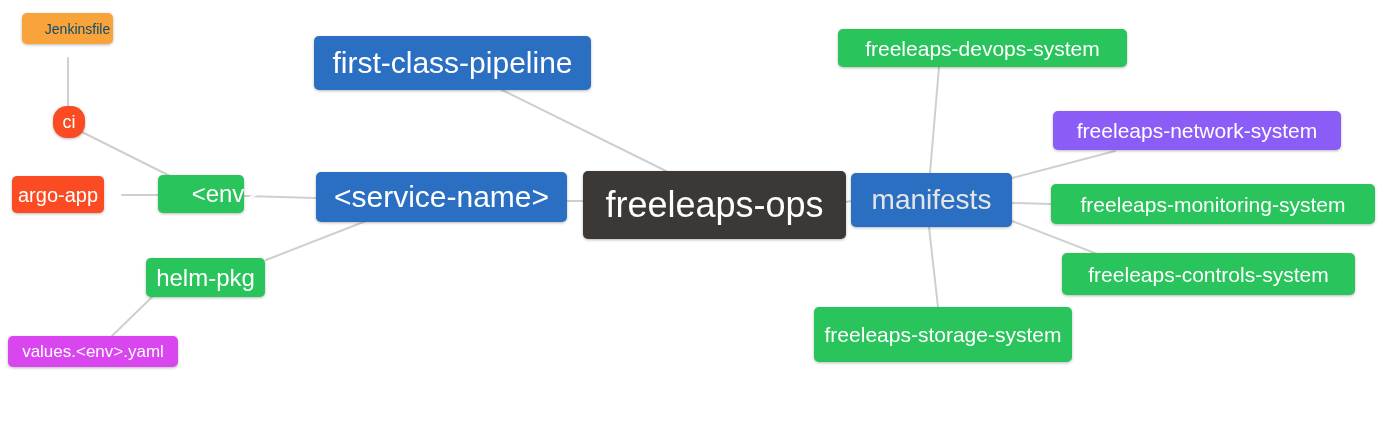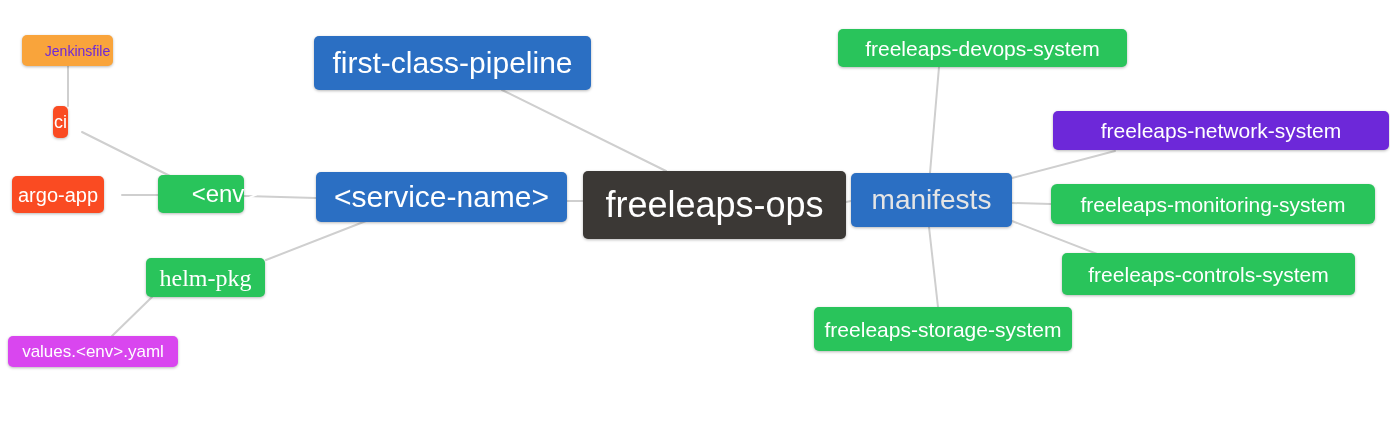--- a/index.html
+++ b/index.html
@@ -59,59 +59,59 @@
         <line x1="567" y1="201" x2="583" y2="201" stroke="#cfcfcf"></line>
         <line x1="846" y1="202" x2="851" y2="201" stroke="#cfcfcf"></line>
         <line x1="930" y1="173" x2="939" y2="67" stroke="#cfcfcf"></line>
         <line x1="1012" y1="178" x2="1115" y2="151" stroke="#cfcfcf"></line>
         <line x1="1012" y1="203" x2="1051" y2="204" stroke="#cfcfcf"></line>
         <line x1="1012" y1="221" x2="1105" y2="257" stroke="#cfcfcf"></line>
         <line x1="929" y1="227" x2="938" y2="307" stroke="#cfcfcf"></line>
       </g>
   </svg>
   <div id="node-layer">
-      <div class="node" style="left: 22px; top: 35px; width: 91px; height: 31px; font-size: 14px; background: rgb(249, 164, 59); color: #6d28d9; padding-left: 20px;">
+      <div class="node" style="left: 22px; top: 13px; width: 91px; height: 31px; font-size: 14px; background: rgb(249, 164, 59); color: #0c4a6e; padding-left: 20px;">
         <span>Jenkinsfile</span>
       </div>
-      <div class="node" style="left: 53px; top: 106px; width: 15px; height: 32px; font-size: 18px; background: rgb(250, 75, 34); color: rgb(255, 255, 255);">
+      <div class="node" style="left: 53px; top: 106px; width: 32px; height: 32px; font-size: 18px; background: rgb(250, 75, 34); color: rgb(255, 255, 255); border-radius: 14px;">
         <span>ci</span>
       </div>
       <div class="node" style="left: 12px; top: 176px; width: 92px; height: 37px; font-size: 20px; background: rgb(250, 75, 34); color: rgb(255, 255, 255); text-align: center;">
         <span>argo-app</span>
       </div>
       <div class="node" style="left: 158px; top: 175px; width: 86px; height: 38px; font-size: 24px; background: rgb(41, 196, 91); color: rgb(255, 255, 255); padding-left: 48px;">
         <span>&lt;env&gt;</span>
       </div>
-      <div class="node" style="left: 146px; top: 258px; width: 119px; height: 39px; font-size: 24px; background: rgb(41, 196, 91); color: rgb(255, 255, 255); font-family: Liberation Serif, serif;">
+      <div class="node" style="left: 146px; top: 258px; width: 119px; height: 39px; font-size: 24px; background: rgb(41, 196, 91); color: rgb(255, 255, 255);">
         <span>helm-pkg</span>
       </div>
       <div class="node" style="left: 8px; top: 336px; width: 170px; height: 31px; font-size: 17px; background: #d946ef; color: rgb(255, 255, 255);">
         <span>values.&lt;env&gt;.yaml</span>
       </div>
       <div class="node" style="left: 314px; top: 36px; width: 277px; height: 54px; font-size: 30px; background: rgb(43, 111, 195); color: rgb(255, 255, 255);">
         <span>first-class-pipeline</span>
       </div>
       <div class="node" style="left: 316px; top: 172px; width: 251px; height: 50px; font-size: 30px; background: rgb(43, 111, 195); color: rgb(255, 255, 255);">
         <span>&lt;service-name&gt;</span>
       </div>
       <div class="node" style="left: 583px; top: 171px; width: 263px; height: 68px; font-size: 36px; background: rgb(59, 56, 53); color: rgb(255, 255, 255);">
         <span>freeleaps-ops</span>
       </div>
       <div class="node" style="left: 851px; top: 173px; width: 161px; height: 54px; font-size: 28px; background: rgb(43, 111, 195); color: #e5e5e5;">
         <span>manifests</span>
       </div>
       <div class="node" style="left: 797px; top: 29px; width: 289px; height: 38px; font-size: 21px; background: rgb(41, 196, 91); color: rgb(255, 255, 255); margin-left: 41px;">
         <span>freeleaps-devops-system</span>
       </div>
-      <div class="node" style="left: 1053px; top: 111px; width: 336px; height: 39px; font-size: 21px; background: #6d28d9; color: rgb(255, 255, 255);">
+      <div class="node" style="left: 1053px; top: 111px; width: 288px; height: 39px; font-size: 21px; background: #8b5cf6; color: rgb(255, 255, 255);">
         <span>freeleaps-network-system</span>
       </div>
-      <div class="node" style="left: 1051px; top: 184px; width: 324px; height: 40px; font-size: 21px; background: rgb(41, 196, 91); color: rgb(255, 255, 255); border-radius: 6px;">
+      <div class="node" style="left: 1051px; top: 184px; width: 324px; height: 40px; font-size: 21px; background: rgb(41, 196, 91); color: rgb(255, 255, 255);">
         <span>freeleaps-monitoring-system</span>
       </div>
       <div class="node" style="left: 1062px; top: 253px; width: 293px; height: 42px; font-size: 21px; background: rgb(41, 196, 91); color: rgb(255, 255, 255);">
         <span>freeleaps-controls-system</span>
       </div>
-      <div class="node" style="left: 814px; top: 307px; width: 258px; height: 44px; font-size: 21px; background: rgb(41, 196, 91); color: rgb(255, 255, 255);">
+      <div class="node" style="left: 814px; top: 307px; width: 258px; height: 55px; font-size: 21px; background: rgb(41, 196, 91); color: rgb(255, 255, 255);">
         <span>freeleaps-storage-system</span>
       </div>
     </div>
 </div>
 
 </body></html>

